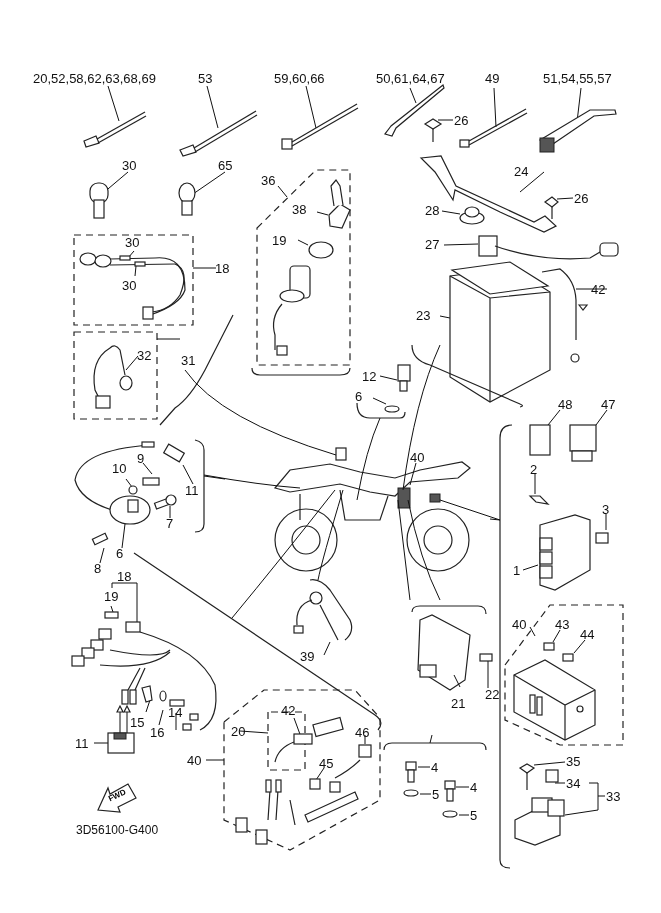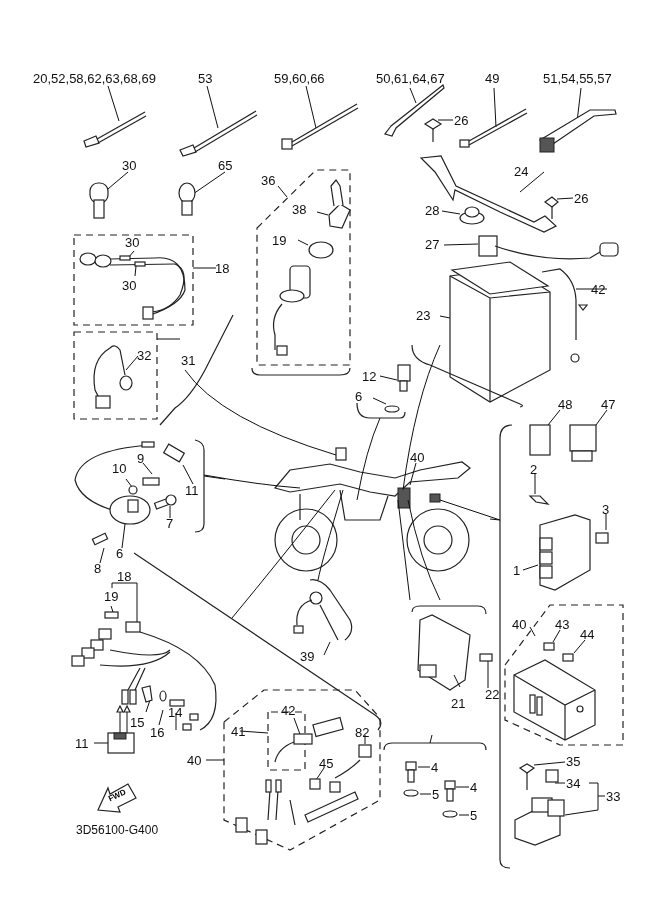--- a/index.html
+++ b/index.html
@@ -433,22 +433,22 @@
 <span class="lbl" style="left:451px;top:697px">21</span>
 <span class="lbl" style="left:485px;top:688px">22</span>
 <span class="lbl" style="left:512px;top:618px">40</span>
 <span class="lbl" style="left:555px;top:618px">43</span>
 <span class="lbl" style="left:580px;top:628px">44</span>
 <span class="lbl" style="left:130px;top:716px">15</span>
 <span class="lbl" style="left:150px;top:726px">16</span>
 <span class="lbl" style="left:168px;top:706px">14</span>
 <span class="lbl" style="left:75px;top:737px">11</span>
 <span class="lbl" style="left:281px;top:704px">42</span>
-<span class="lbl" style="left:231px;top:725px">41</span>
-<span class="lbl" style="left:355px;top:726px">82</span>
+<span class="lbl" style="left:231px;top:725px">20</span>
+<span class="lbl" style="left:355px;top:726px">46</span>
 <span class="lbl" style="left:319px;top:757px">45</span>
 <span class="lbl" style="left:187px;top:754px">40</span>
 <span class="lbl" style="left:431px;top:761px">4</span>
 <span class="lbl" style="left:432px;top:788px">5</span>
 <span class="lbl" style="left:470px;top:781px">4</span>
 <span class="lbl" style="left:470px;top:809px">5</span>
 <span class="lbl" style="left:566px;top:755px">35</span>
 <span class="lbl" style="left:566px;top:777px">34</span>
 <span class="lbl" style="left:606px;top:790px">33</span>
 

